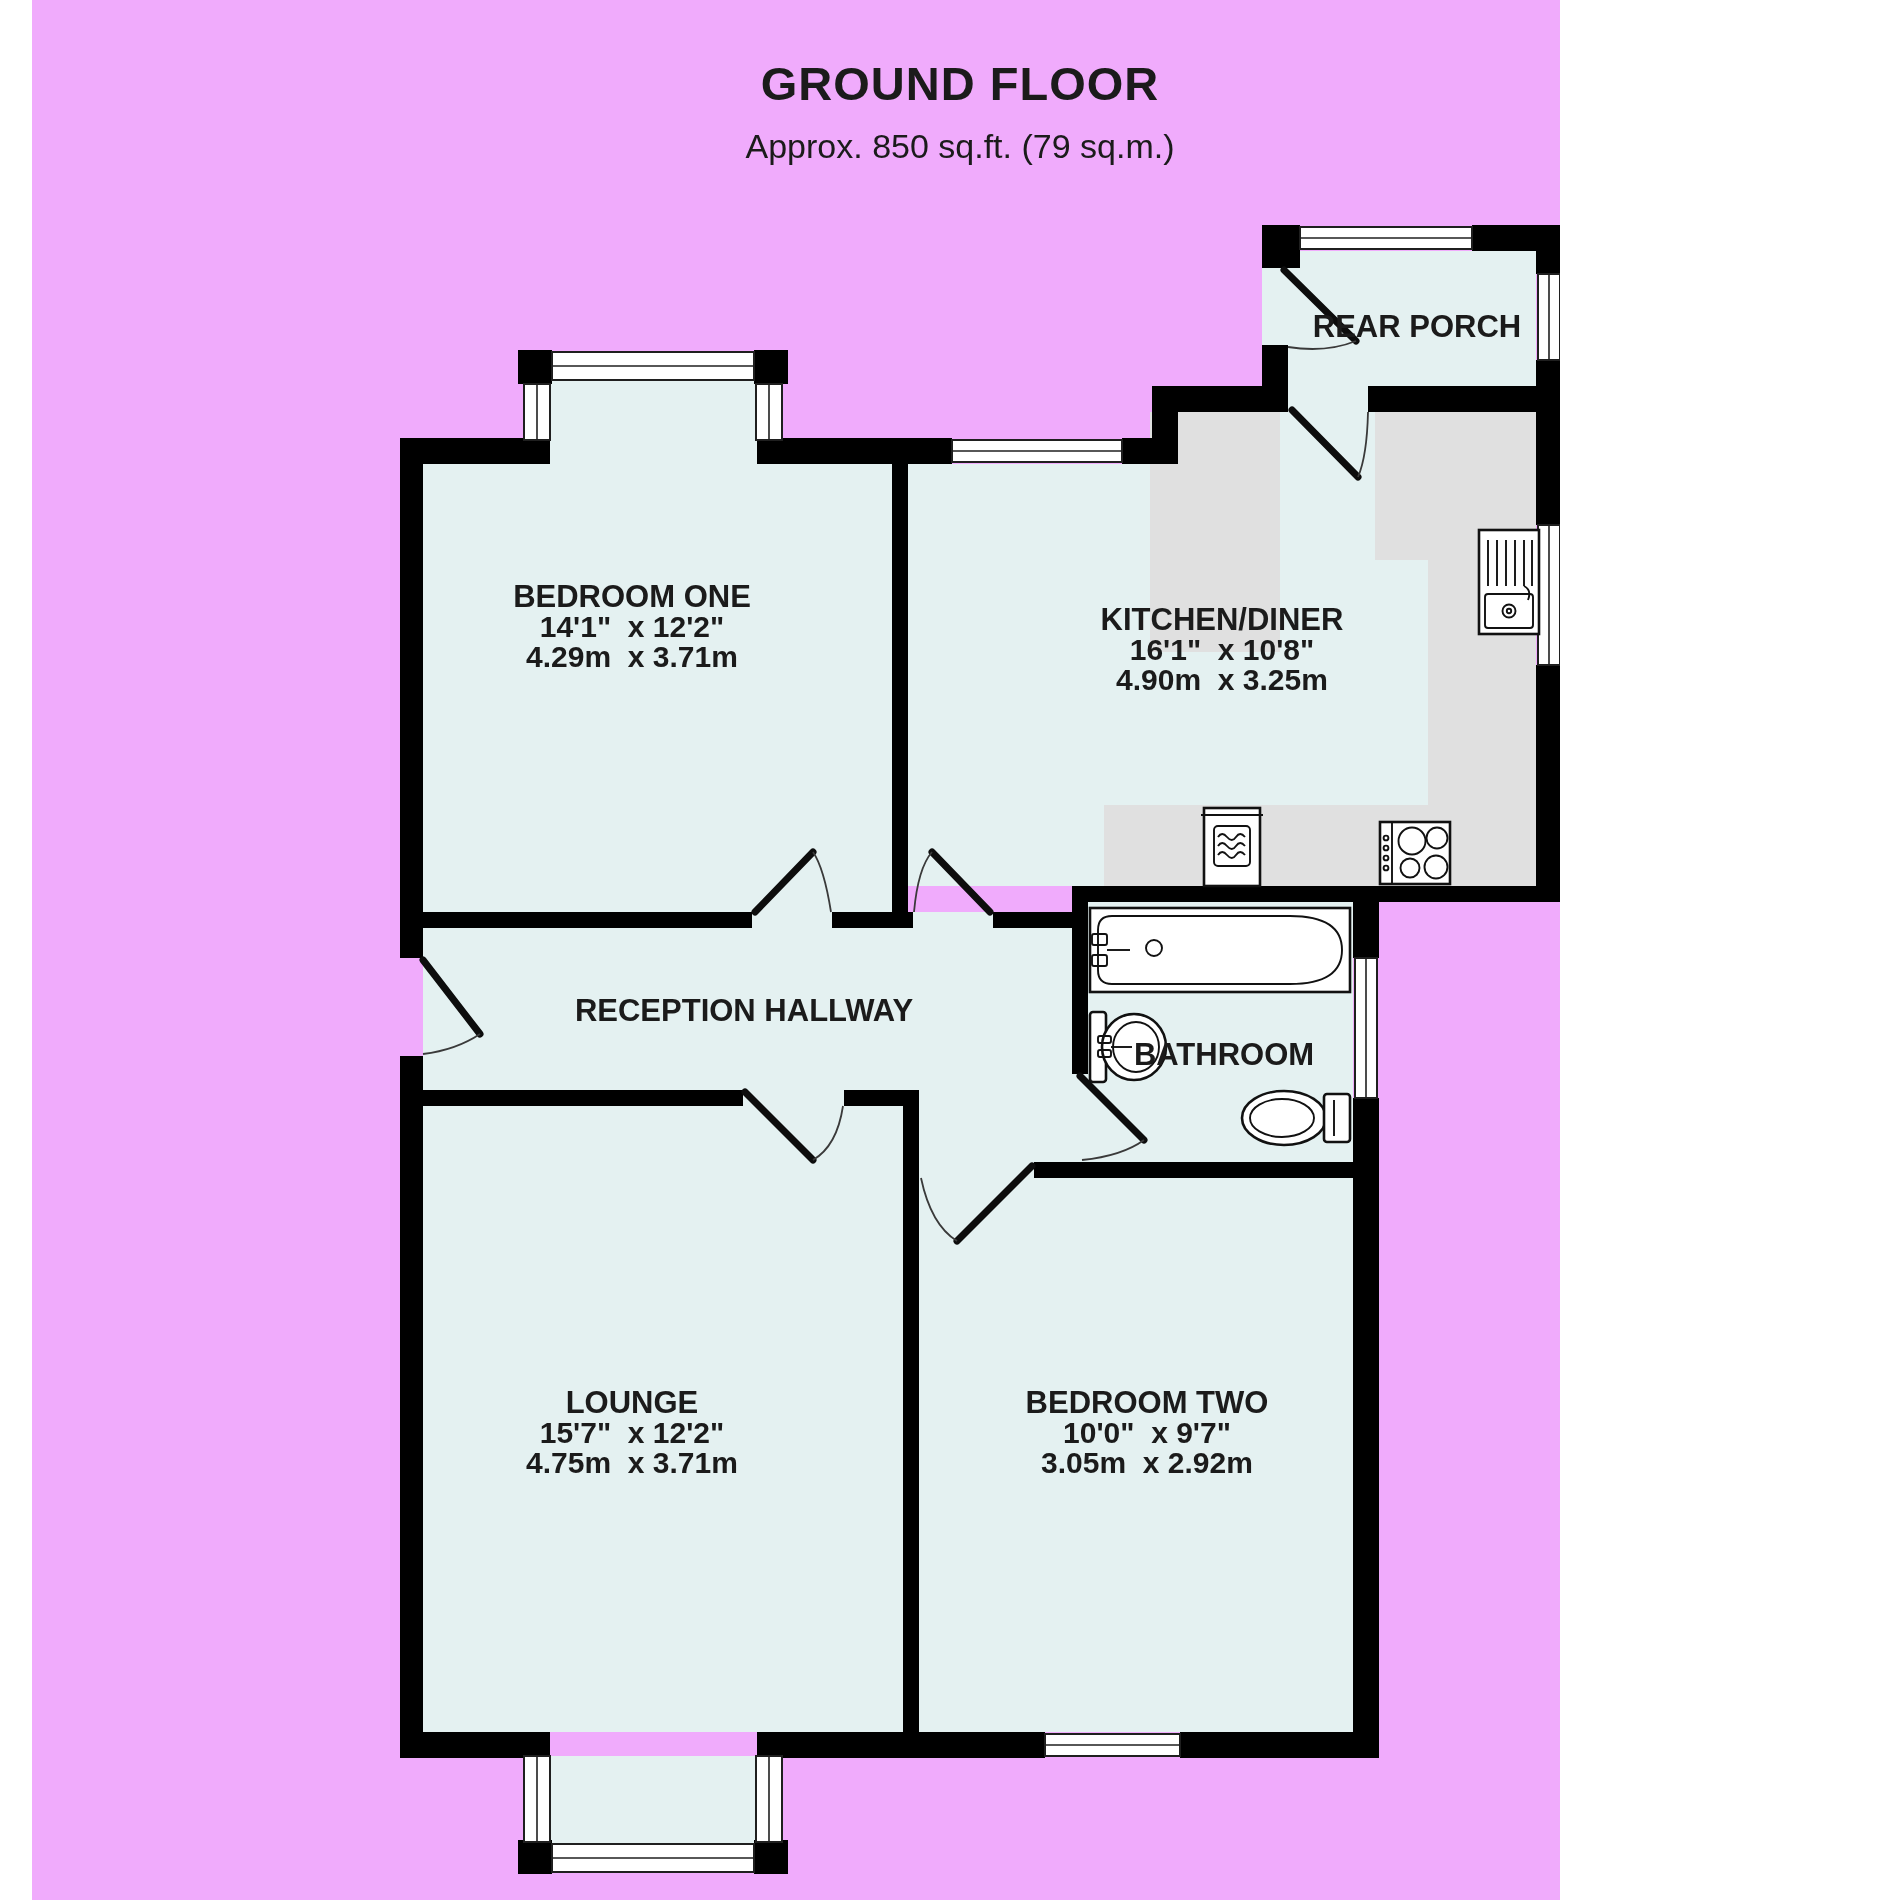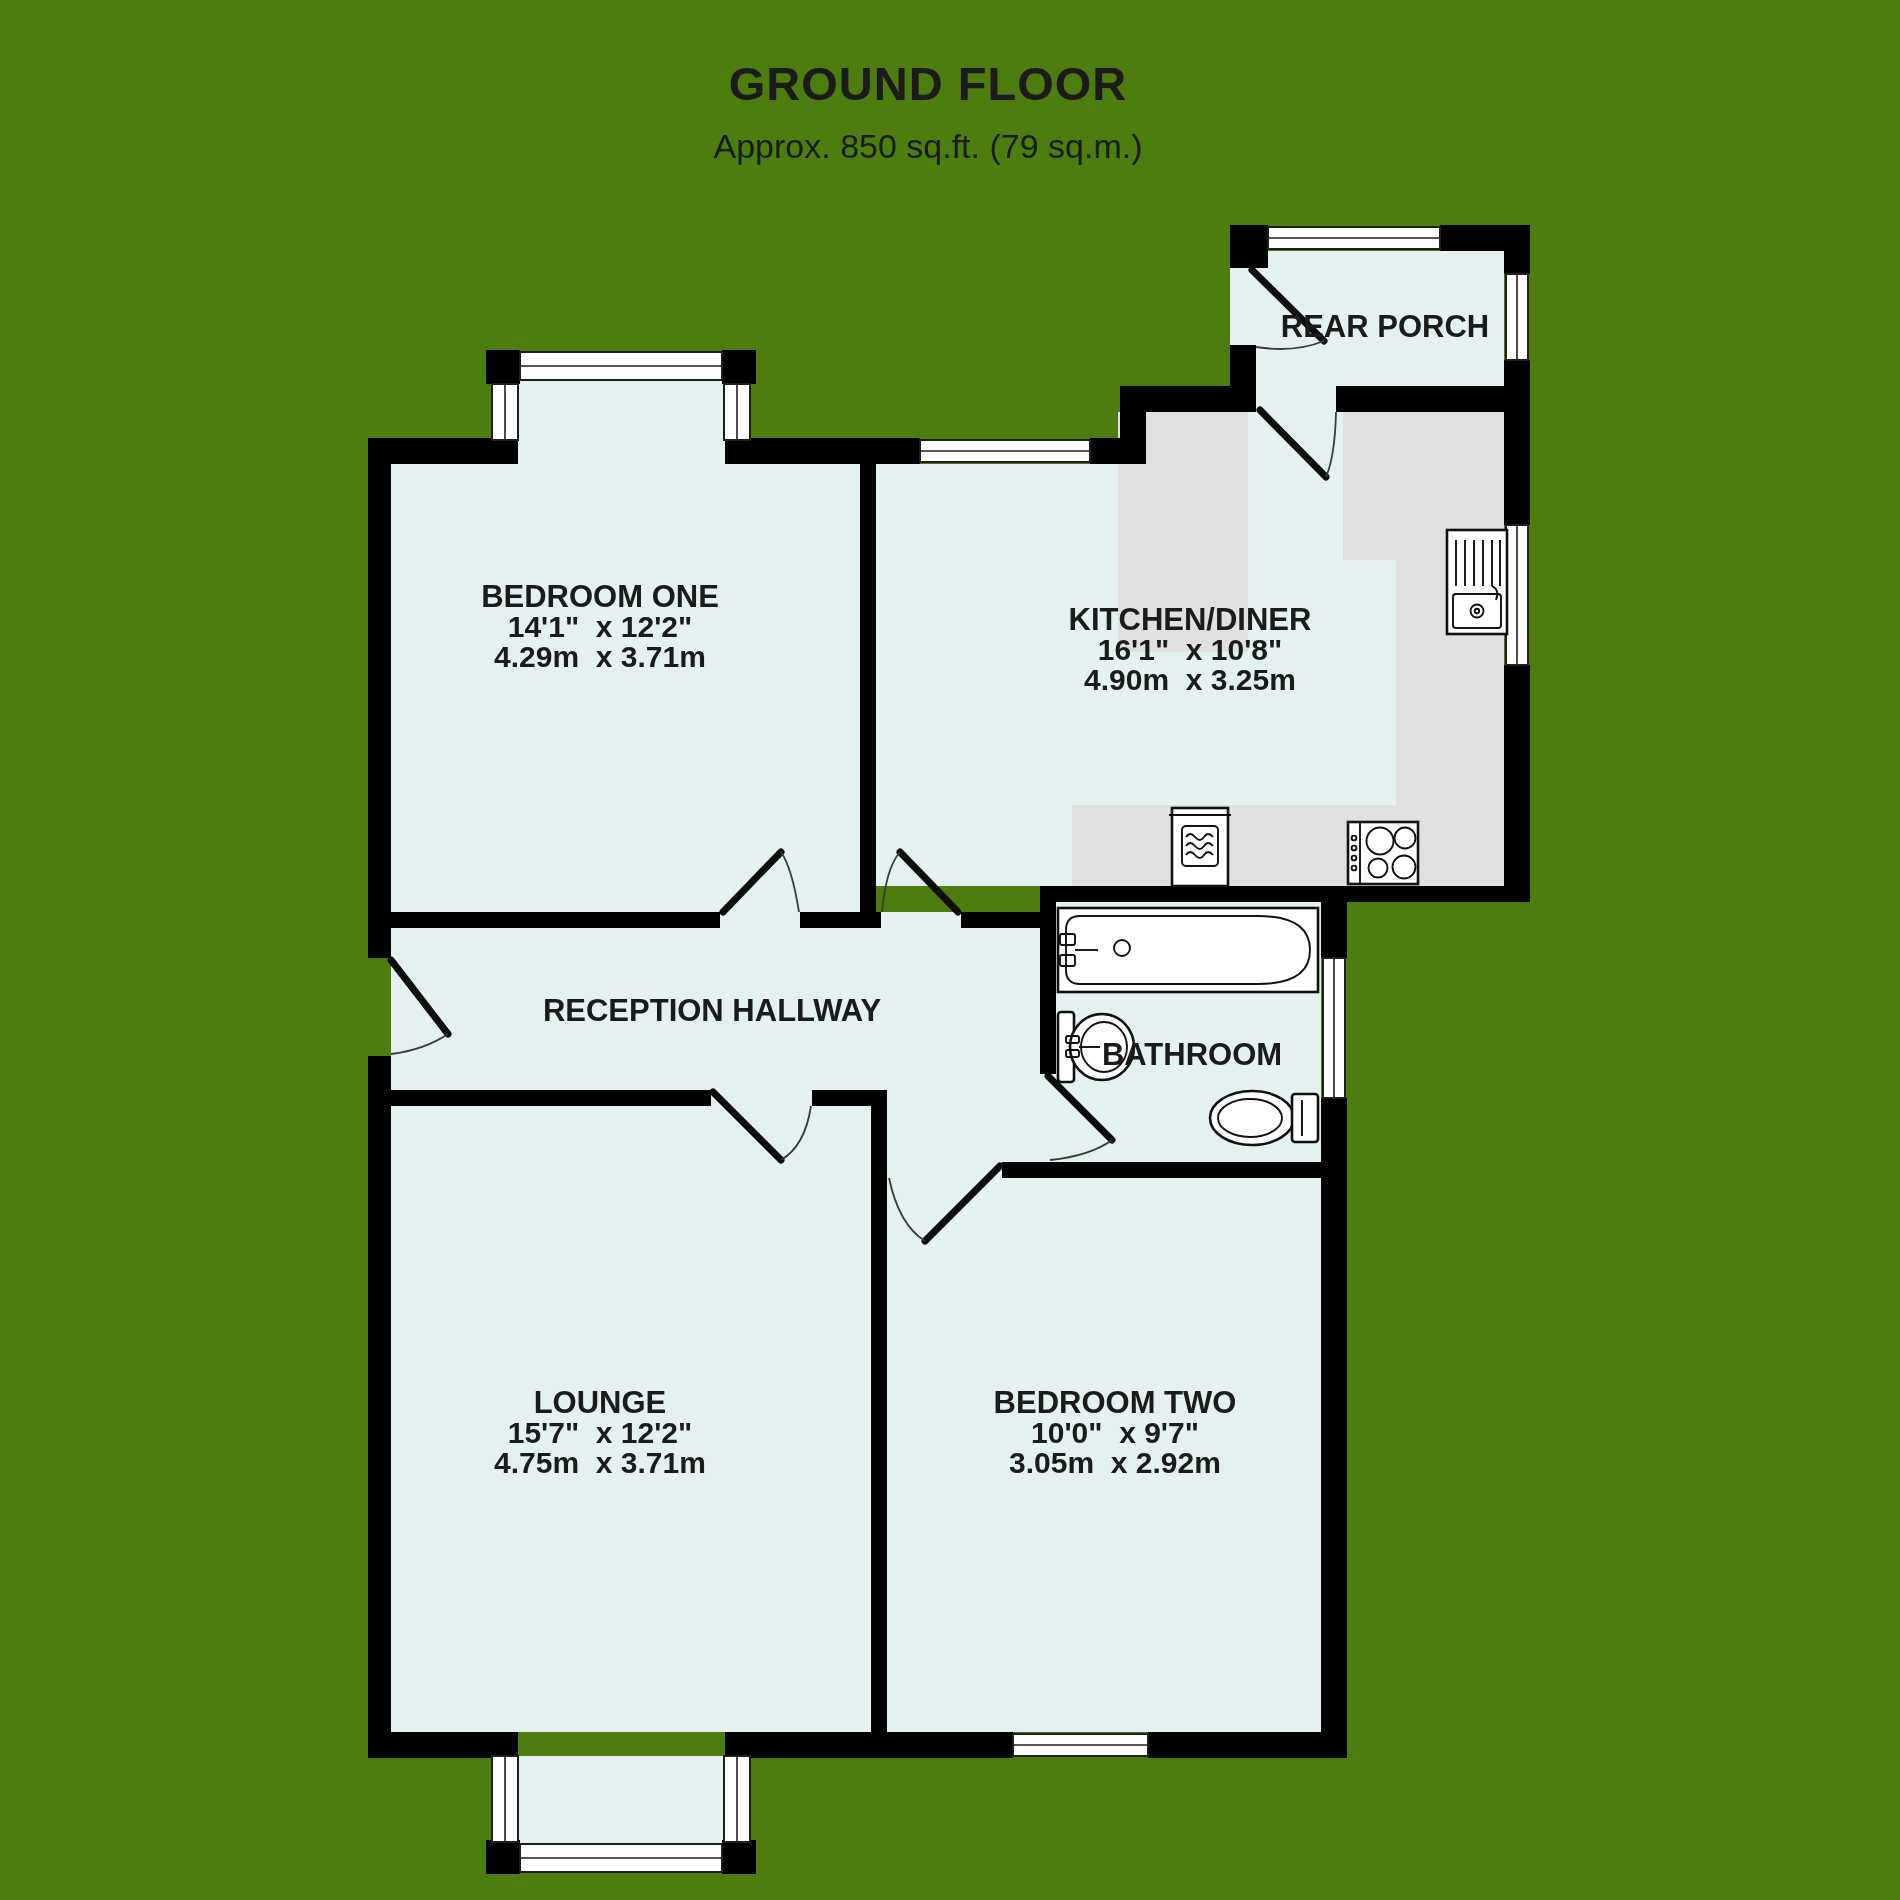--- a/index.html
+++ b/index.html
@@ -1,17 +1,17 @@
 <!DOCTYPE html>
 <html><head>
 <meta charset="utf-8">
 <style>
   html,body{margin:0;padding:0;background:#ffffff;}
-  #canvas{position:relative;width:1900px;height:1900px;background:#4d7c0f;overflow:hidden;
-          font-family:"Liberation Sans", sans-serif;}
+  #canvas{position:relative;width:1528px;height:1900px;background:#f0abfc;overflow:hidden;
+          font-family:"Liberation Sans", sans-serif;margin-left:32px;}
   svg{position:absolute;left:0;top:0;}
   svg text{white-space:pre;fill:#1b1b1b;font-family:"Liberation Sans", sans-serif;}
   .title-t{font-size:47px;font-weight:bold;letter-spacing:1px;}
   .sub-t{font-size:34px;font-weight:normal;}
   .room-t{font-size:31px;font-weight:bold;}
   .dim-t{font-size:30px;font-weight:bold;}
   .wall{fill:#000000;}
   .glz{fill:#ffffff;stroke:#1f1f1f;stroke-width:2;}
   .glz-mid{stroke:#1f1f1f;stroke-width:1.6;}
   .leaf{stroke:#0d0d0d;stroke-width:7;stroke-linecap:round;fill:none;}

